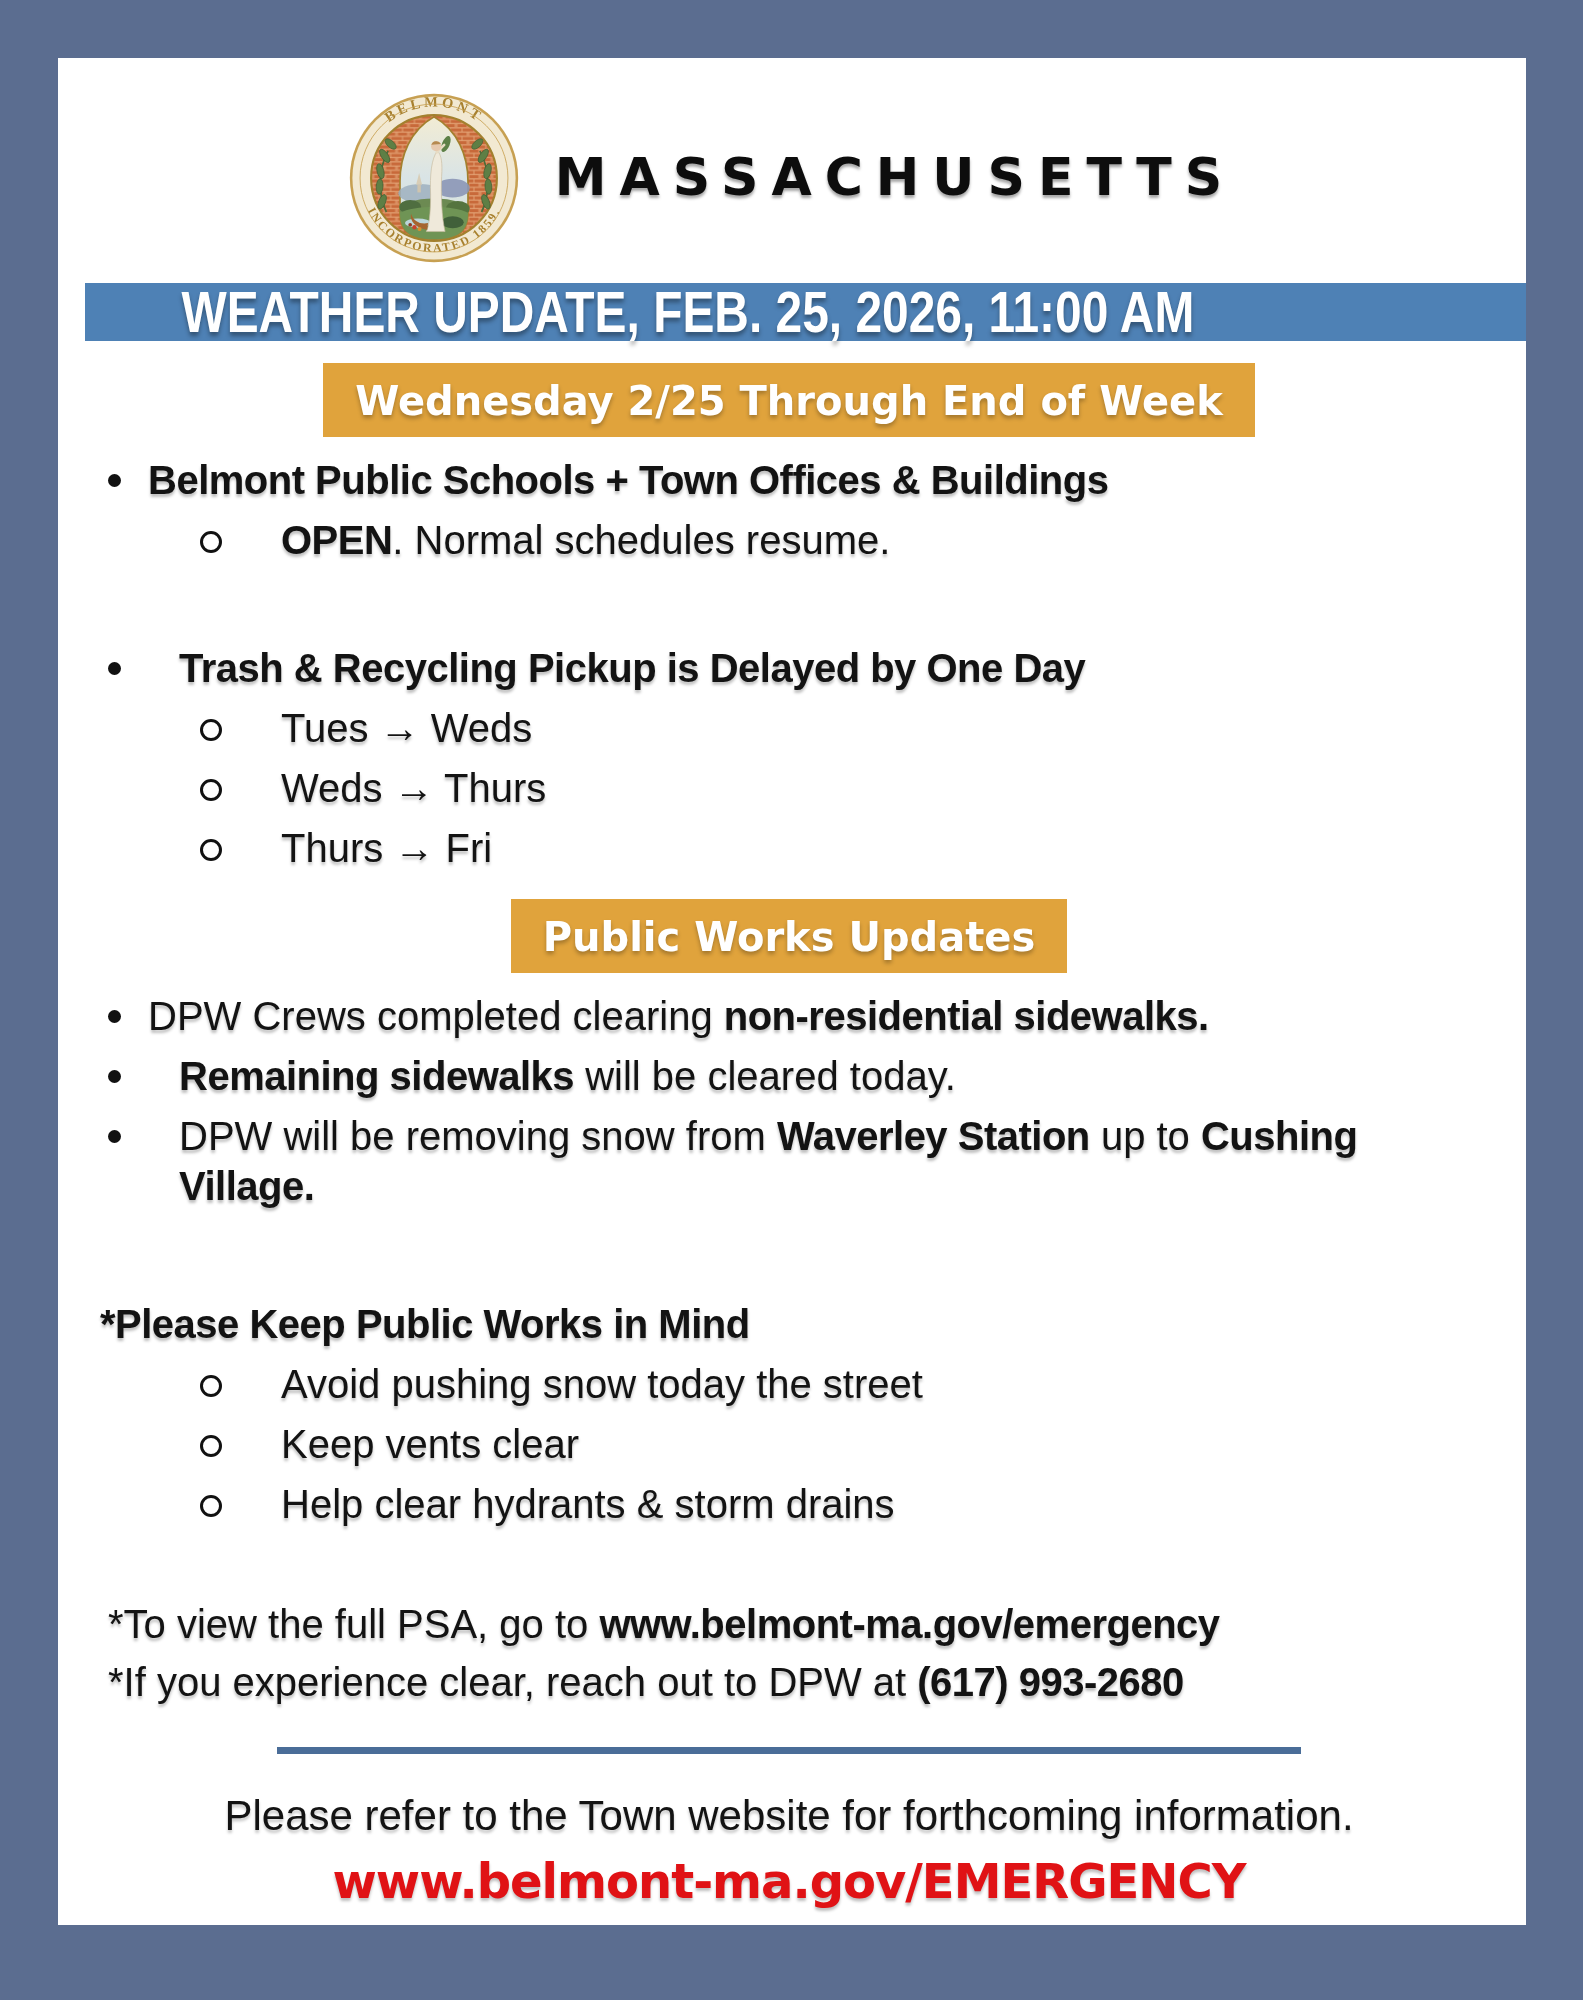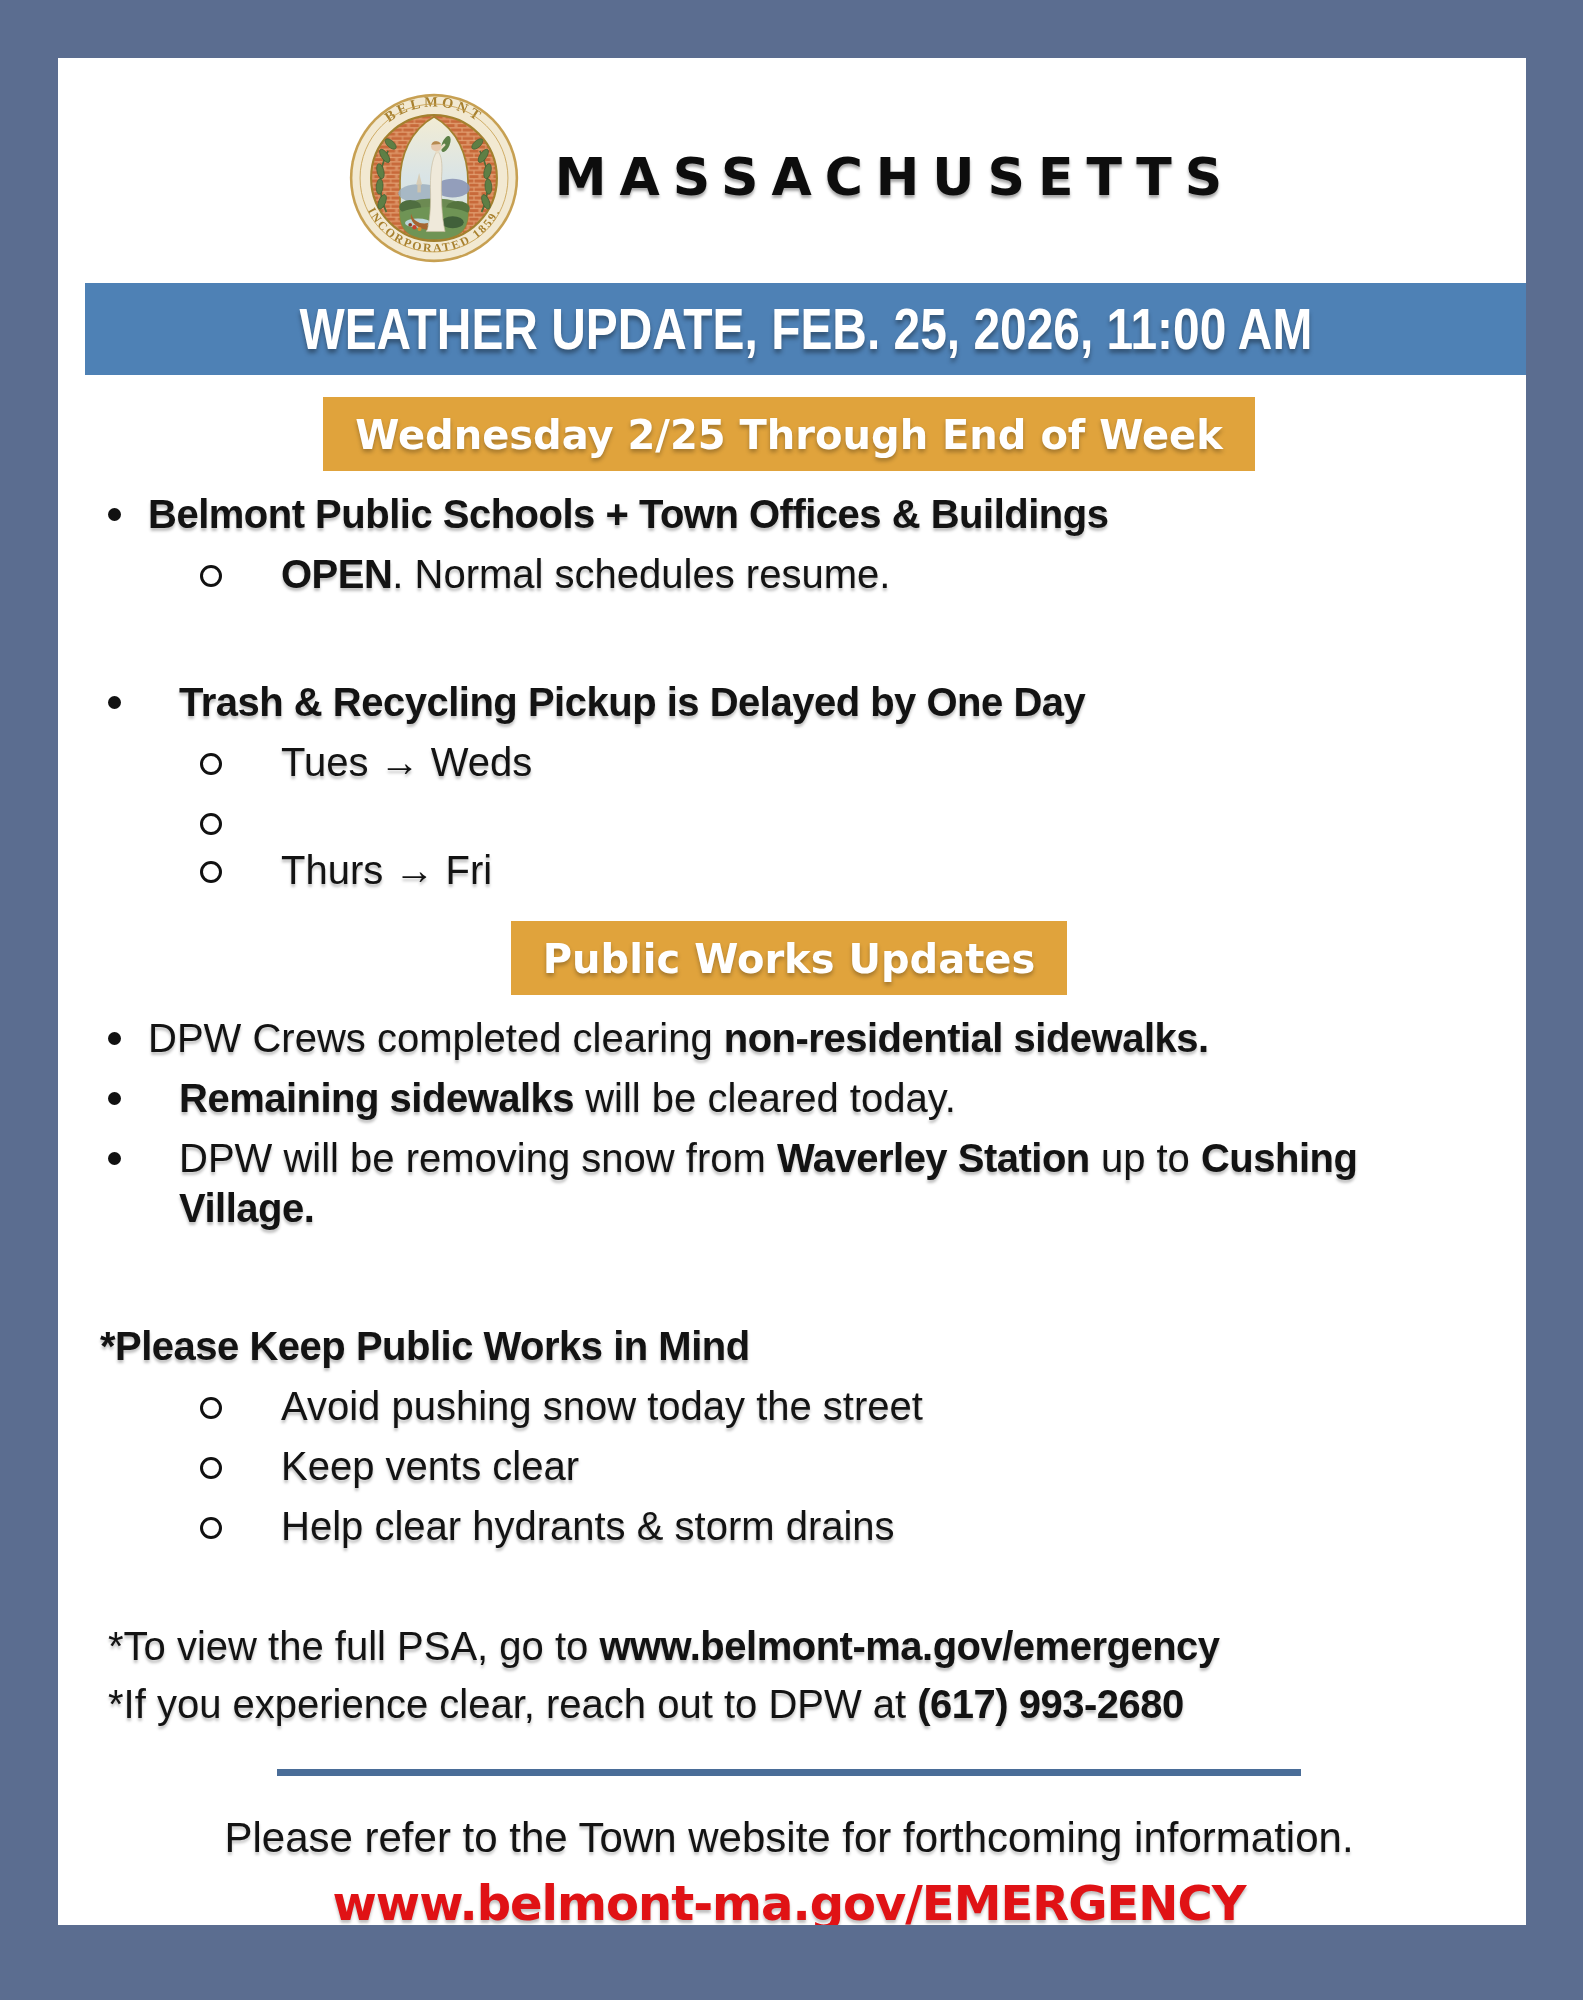--- a/index.html
+++ b/index.html
@@ -34,22 +34,22 @@
   .title-block{
     font-family:"DejaVu Sans",sans-serif;
     font-weight:bold;color:#0d0d0d;text-align:center;
     text-shadow:0 3px 3px rgba(0,0,0,.35);
     line-height:1.22;
   }
   .title-line1{font-size:52px;letter-spacing:6px;}
   .title-line2{font-size:52px;letter-spacing:13px;}
   
   .blue-banner{
-    flex:0 0 auto;height:92px;background:var(--blue);
-    display:flex;align-items:center;justify-content:center;margin-left:27px;
+    flex:0 0 auto;height:58px;background:var(--blue);
+    display:flex;align-items:center;justify-content:flex-start;margin-left:27px;
   }
   .blue-banner span{
     display:inline-block;
     font-weight:bold;font-size:57px;color:#ffffff;
     letter-spacing:0px;white-space:nowrap;
     transform:scaleX(.84);transform-origin:center;
     text-shadow:0 4px 5px rgba(0,0,0,.35);
   }
   
   .content{flex:1 1 auto;display:flex;flex-direction:column;padding:0 48px 0 42px;}
@@ -219,20 +219,21 @@
           <div class="item lvl1">
             <span class="marker"></span>
             <span class="line"><span class="b">Trash &amp; Recycling Pickup is Delayed by One Day</span></span>
           </div>
           <div class="item lvl2">
             <span class="marker"></span>
             <span class="line"><span>Tues → Weds</span></span>
           </div>
           <div class="item lvl2">
             <span class="marker"></span>
+            <span class="line"><span>Weds → Thurs</span></span>
           </div>
           <div class="item lvl2">
             <span class="marker"></span>
             <span class="line"><span>Thurs → Fri</span></span>
           </div>
         </div>
 
       <div class="gold-banner gold-pw">Public Works Updates</div>
 
       <div class="list list-pw">

